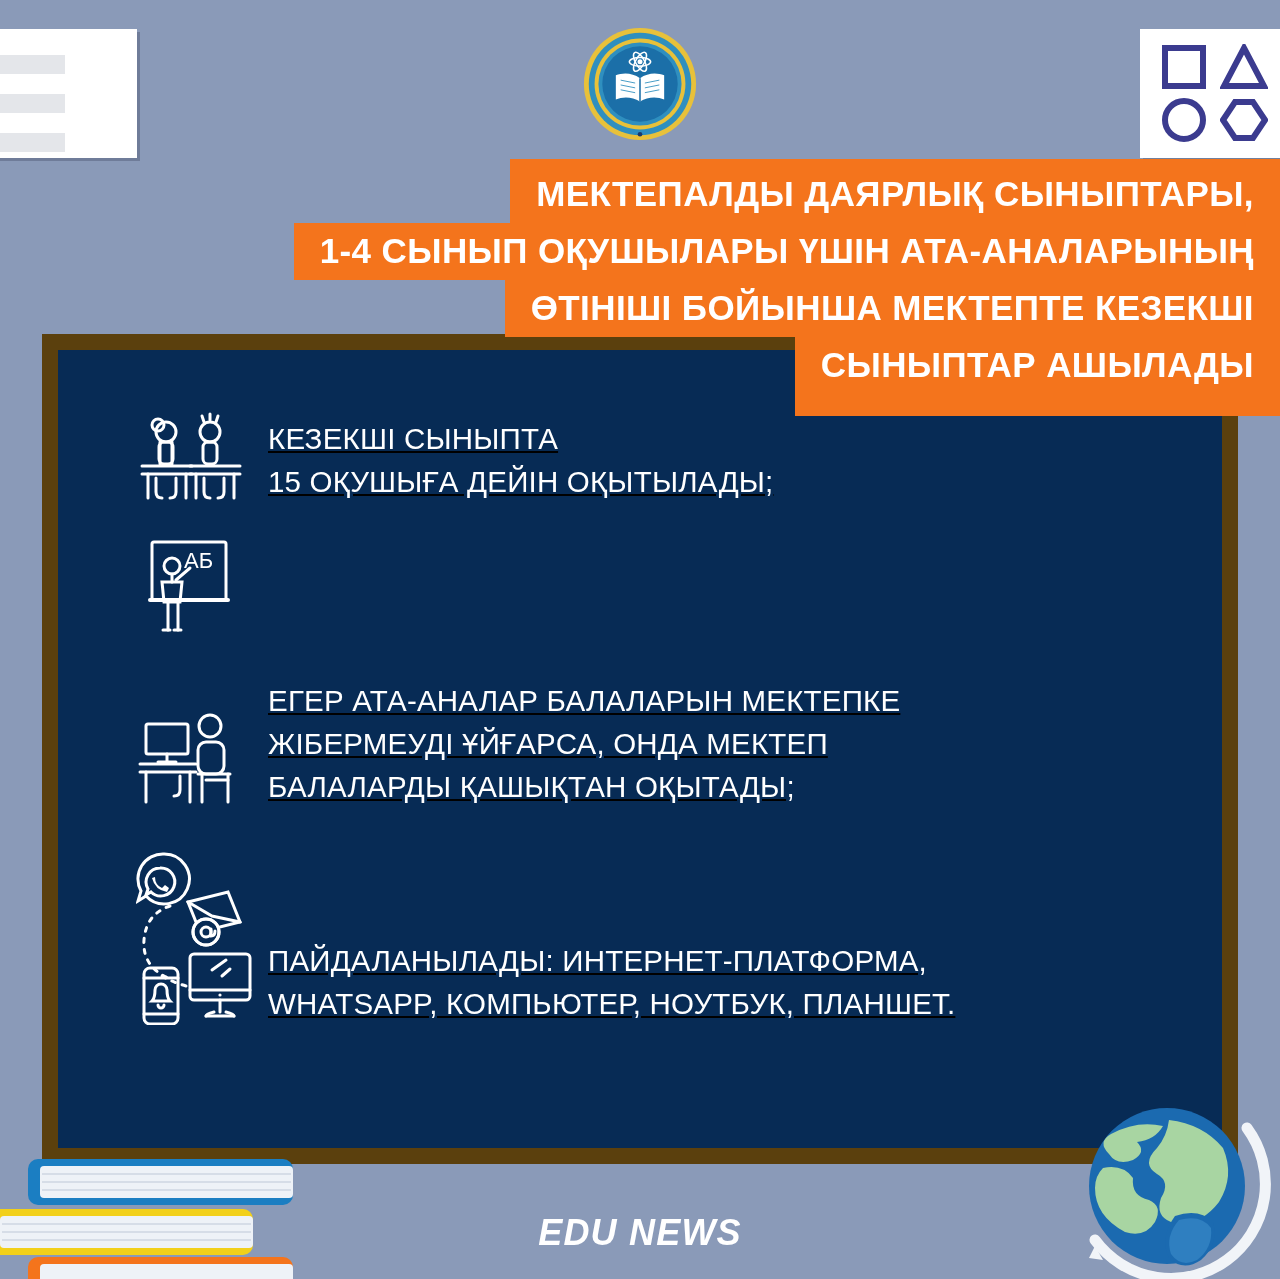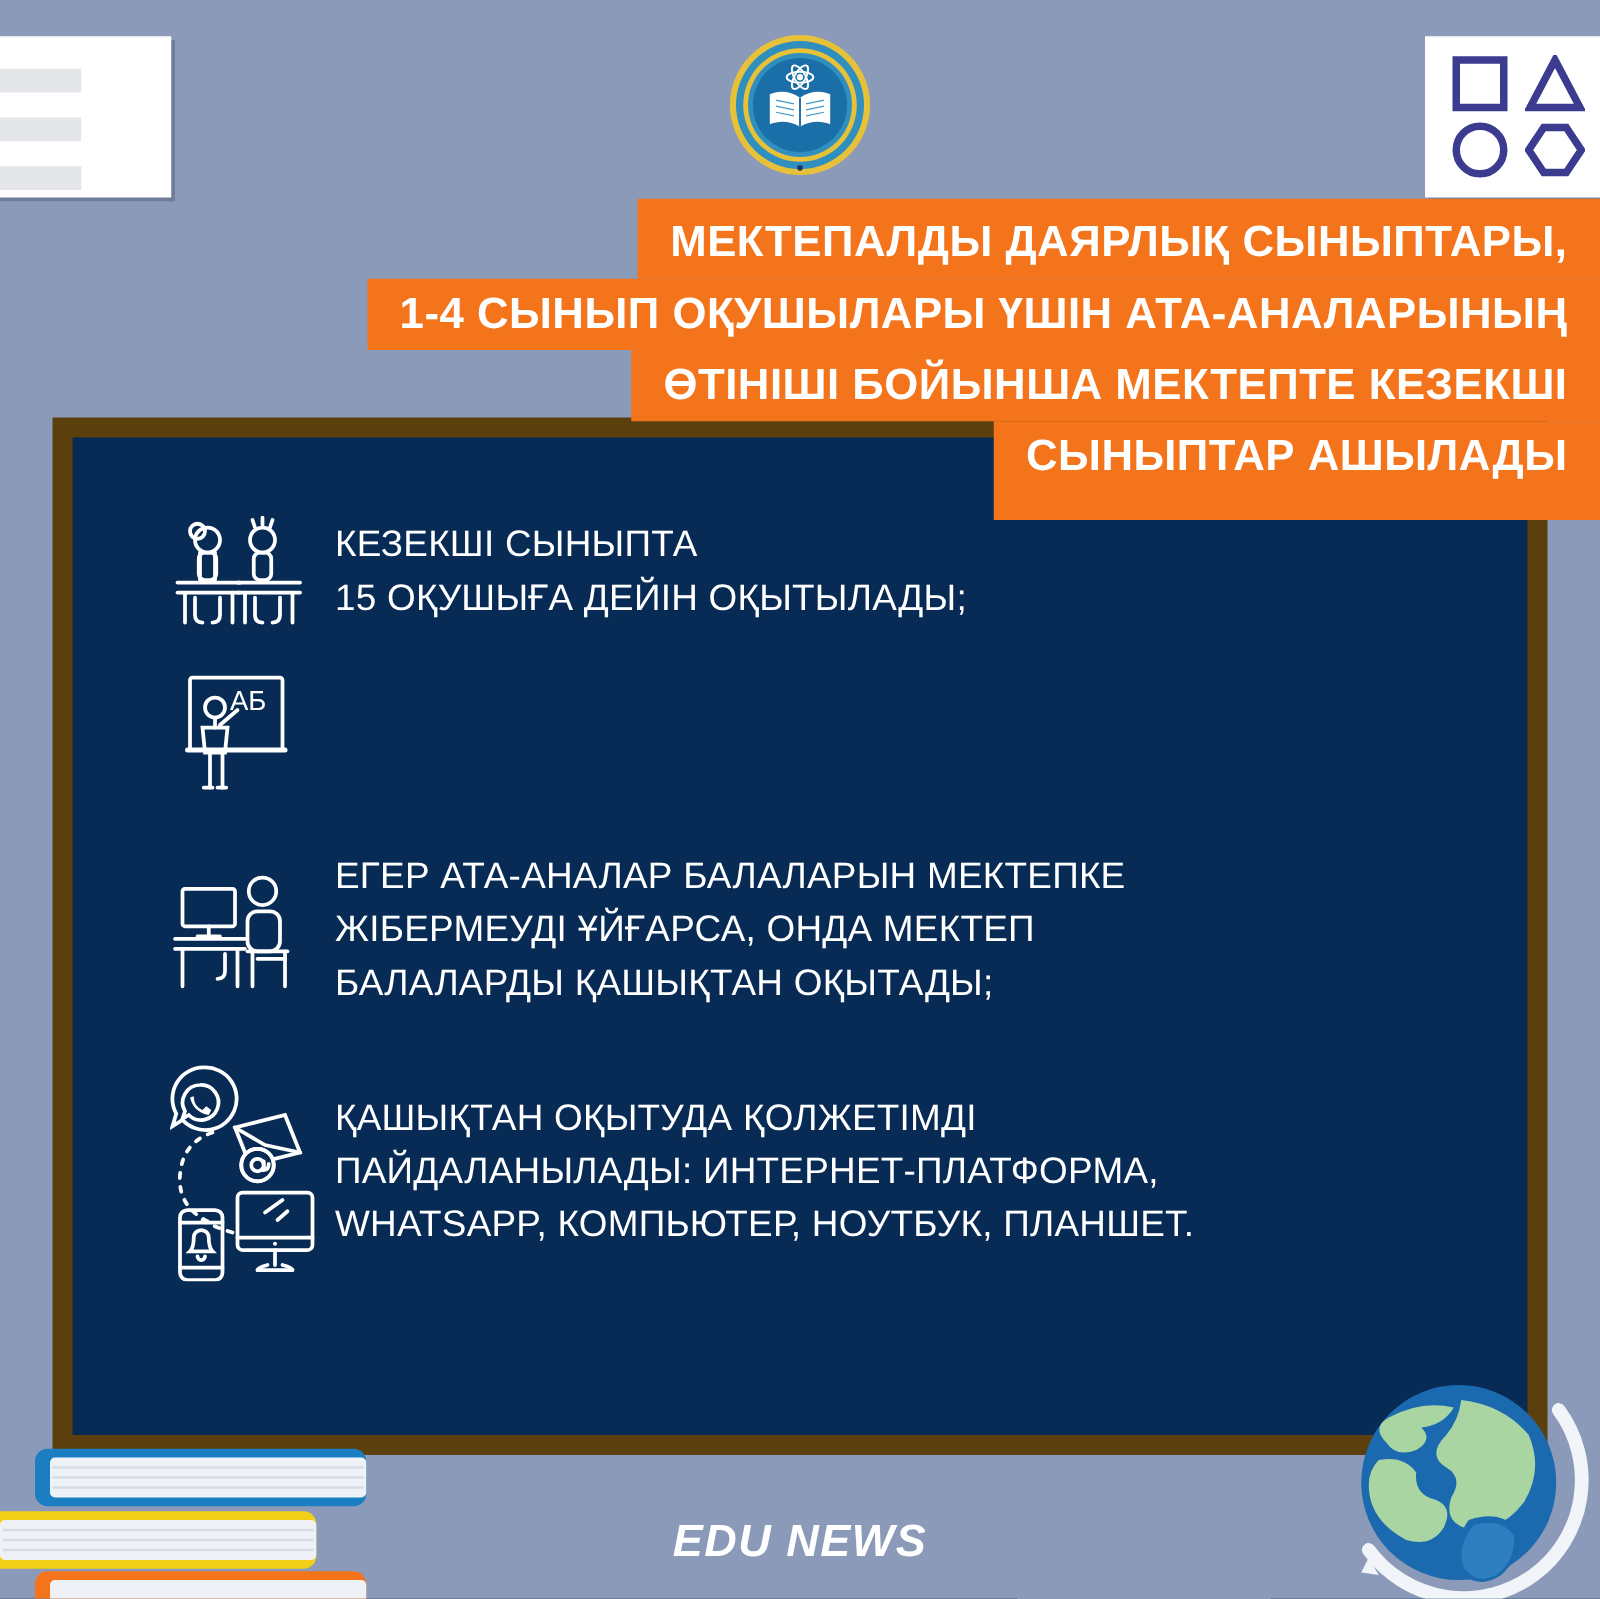--- a/index.html
+++ b/index.html
@@ -70,22 +70,23 @@
     background: #5b400d;
     padding: 16px;
   }
   .board {
     width: 100%; height: 100%;
     background: #072b55;
     padding: 60px 40px 40px 78px;
   }
 
   .item {
-    display: flex; align-items: center;
+    display: flex; align-items: flex-end;
     margin-bottom: 36px;
+    text-decoration: underline;
   }
   .item-icon {
     width: 132px; flex: 0 0 132px;
     display: flex; justify-content: flex-start; align-items: flex-start;
     padding-top: 2px;
   }
   .item-icon svg { display: block; }
   .item-text {
     color: #ffffff;
     font-size: 29.5px;
@@ -290,21 +291,20 @@
           <path d="M84 150 L84 162 M70 166 L98 166"></path>
           <path d="M78 162 q-8 2 -8 4 M90 162 q8 2 8 4"></path>
 
           <rect x="8" y="118" width="34" height="56" rx="6"></rect>
           <path d="M8 128 L42 128 M8 164 L42 164"></path>
           <path d="M19 140 a6 6 0 0 1 12 0 q0 8 3 11 l-18 0 q3 -3 3 -11 z"></path>
           <path d="M22 155 a3 3 0 0 0 6 0"></path>
         </svg>
       </div>
       <div class="item-text">
-        <div>ҚАШЫҚТАН ОҚЫТУДА ҚОЛЖЕТІМДІ</div>
         <div>ПАЙДАЛАНЫЛАДЫ: ИНТЕРНЕТ-ПЛАТФОРМА,</div>
         <div>WHATSAPP, КОМПЬЮТЕР, НОУТБУК, ПЛАНШЕТ.</div>
       </div>
     </div>
 
   </div>
 </div>
 
 <div class="books">
   <svg width="330" height="130" viewBox="0 0 330 130">

